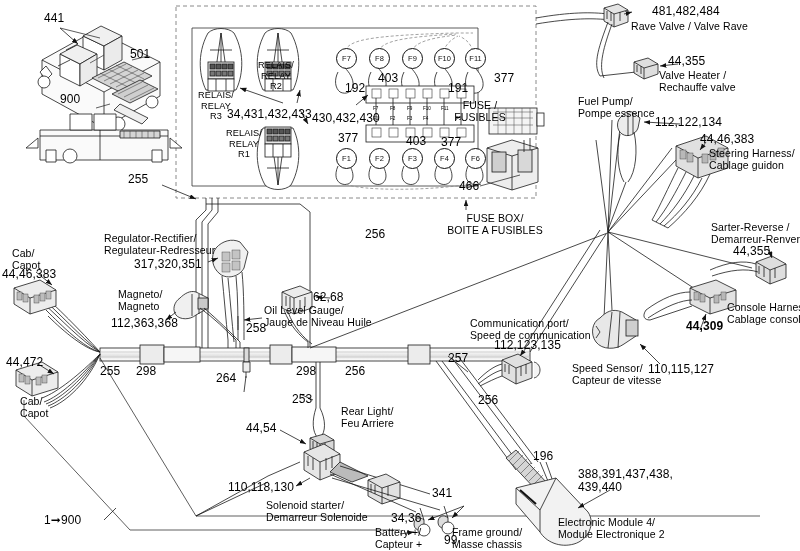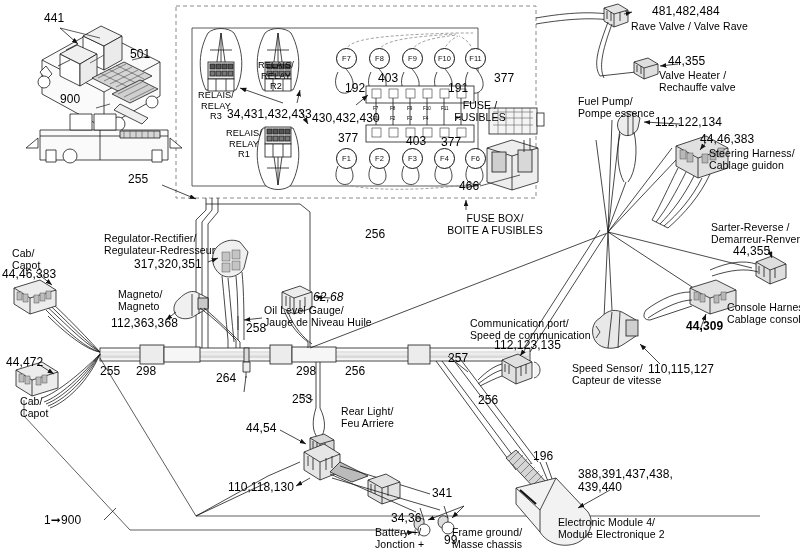--- a/index.html
+++ b/index.html
@@ -608,43 +608,44 @@
 
   <div class="lbl num" style="left:6px; top:356px;">44,472</div>
   <div class="lbl nm" style="left:20px; top:396px;"><span>Cab/</span><br><span>Capot</span></div>
 
   <div class="lbl nm" style="left:104px; top:233px;"><span>Regulator-Rectifier/</span><br><span>Regulateur-Redresseur</span></div>
   <div class="lbl num" style="left:134px; top:258px;">317,320,351</div>
 
   <div class="lbl nm" style="left:118px; top:289px;"><span>Magneto/</span><br><span>Magneto</span></div>
   <div class="lbl num" style="left:111px; top:317px;">112,363,368</div>
 
-  <div class="lbl num" style="left:313px; top:291px;font-style:italic;">62,68</div>
+  <div class="lbl num" style="left:313px; top:291px;">62,68</div>
   <div class="lbl nm" style="left:264px; top:305px;"><span>Oil Level Gauge/</span><br><span>Jauge de Niveau Huile</span></div>
 
   <div class="lbl num" style="left:100px; top:365px;">255</div>
   <div class="lbl num" style="left:136px; top:365px;">298</div>
   <div class="lbl num" style="left:296px; top:365px;">298</div>
   <div class="lbl num" style="left:246px; top:322px;">258</div>
   <div class="lbl num" style="left:216px; top:372px;">264</div>
   <div class="lbl num" style="left:292px; top:393px;">253</div>
   <div class="lbl num" style="left:345px; top:365px;">256</div>
   <div class="lbl num" style="left:365px; top:228px;">256</div>
   <div class="lbl num" style="left:448px; top:352px;">257</div>
   <div class="lbl num" style="left:478px; top:394px;">256</div>
   <div class="lbl num" style="left:533px; top:450px;">196</div>
 
   <div class="lbl num" style="left:246px; top:422px;">44,54</div>
   <div class="lbl nm" style="left:341px; top:406px;"><span>Rear Light/</span><br><span>Feu Arriere</span></div>
 
   <div class="lbl num" style="left:228px; top:481px;">110,118,130</div>
 
+  <div class="lbl nm" style="left:266px; top:500px;"><span>Solenoid starter/</span><br><span>Demarreur Solenoide</span></div>
   <div class="lbl num" style="left:355px; top:512px;margin-left:36px;">34,36</div>
 
-  <div class="lbl nm" style="left:375px; top:527px;"><span>Battery +/</span><br><span>Jonction +</span></div>
+  <div class="lbl nm" style="left:375px; top:527px;"><span>Battery +/</span><br><span>Capteur +</span></div>
   <div class="lbl num" style="left:444px; top:534px;">99</div>
 
   <div class="lbl num" style="left:432px; top:487px;">341</div>
   <div class="lbl nm" style="left:452px; top:527px;"><span>Frame ground/</span><br><span>Masse chassis</span></div>
 
   <div class="lbl num" style="left:578px; top:468px;">388,391,437,438,<br>439,440</div>
   <div class="lbl nm" style="left:558px; top:517px;"><span>Electronic Module 4/</span><br><span>Module Electronique 2</span></div>
 
   <div class="lbl nm" style="left:470px; top:318px;"><span>Communication port/</span><br><span>Speed de communication</span></div>
   <div class="lbl num" style="left:494px; top:339px;">112,123,135</div>

